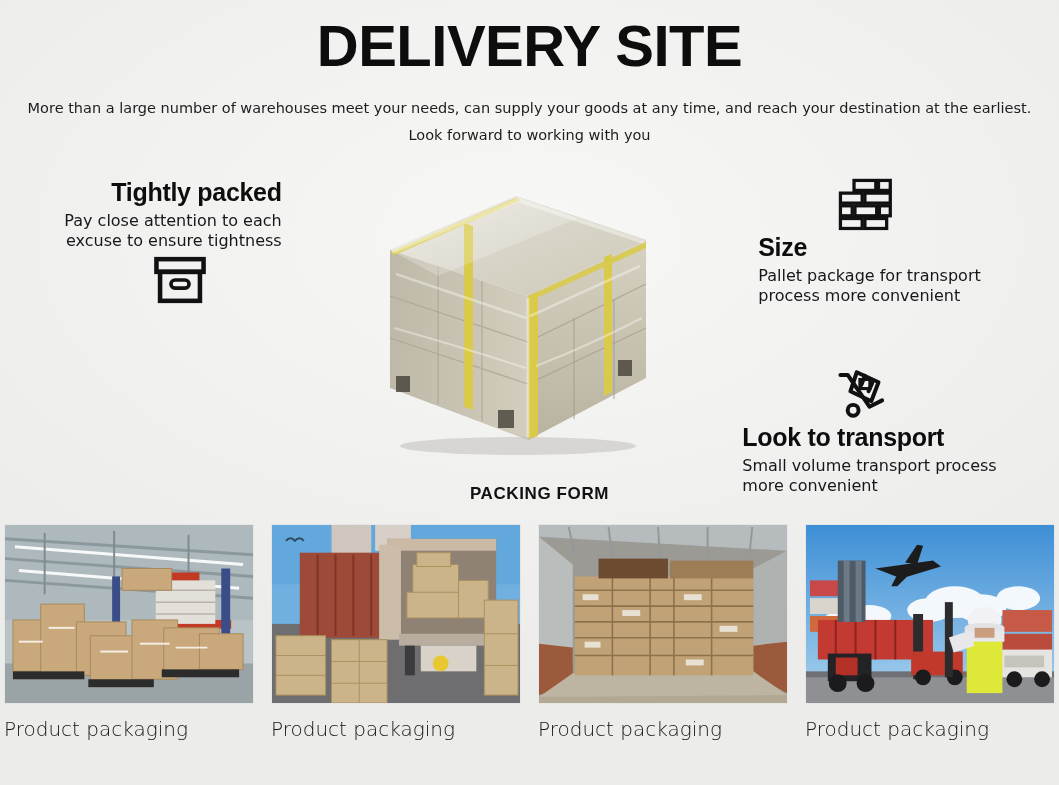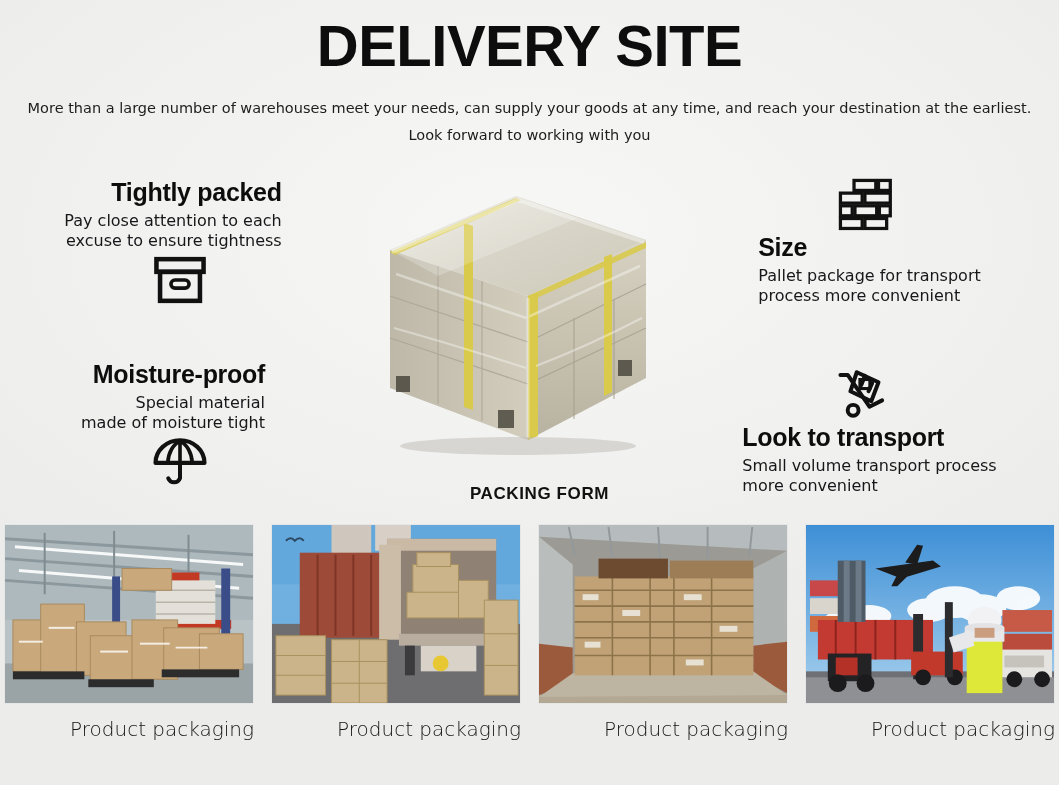--- a/index.html
+++ b/index.html
@@ -61,21 +61,21 @@
 
   
   .packing-form{
     position:absolute; top:484px; left:10px; width:1059px; text-align:center;
     font-size:17px; font-weight:bold; letter-spacing:0.6px; color:#111;
   }
 
   
   .gallery{
     position:absolute; top:524px; left:0; width:1059px;
-    display:flex; justify-content:space-between; padding:0 4px;text-align:right;
+    display:flex; justify-content:space-between; padding:0 4px;
   }
   .card{ width:250px; }
   .photo{
     width:250px; height:180px; overflow:hidden; position:relative;
     background:#cfcfcf; border:1px solid #e6e6e6;
   }
   .photo svg{ display:block; width:100%; height:100%; }
   .caption{
     margin-top:13px; font-size:20px; color:#141414;
     font-family:"DejaVu Sans", sans-serif; font-weight:300;
@@ -104,34 +104,20 @@
       </div>
       <div class="ficon">
         <svg viewBox="0 0 64 64">
           <rect x="6" y="9" width="52" height="14" fill="none" stroke="#111" stroke-width="5"></rect>
           <rect x="10" y="23" width="44" height="32" fill="none" stroke="#111" stroke-width="5"></rect>
           <rect x="22" y="32" width="20" height="9" rx="4.5" fill="none" stroke="#111" stroke-width="4"></rect>
         </svg>
       </div>
     </div>
 
-    <div class="feat feat-left" id="f2">
-      <div class="txt-right">
-        <h3>Moisture-proof</h3>
-        <p>Special material
-made of moisture tight</p>
-      </div>
-      <div class="ficon">
-        <svg viewBox="0 0 64 64">
-          <path d="M5 33 A27 25 0 0 1 59 33 Z" fill="none" stroke="#111" stroke-width="4.6" stroke-linejoin="round"></path>
-          <path d="M32 9 L32 33 M18.5 33 A20 27 0 0 1 32 9 A20 27 0 0 1 45.5 33" fill="none" stroke="#111" stroke-width="4"></path>
-          <path d="M32 33 L32 50 A7 7 0 0 1 19 50" fill="none" stroke="#111" stroke-width="4.4" stroke-linecap="round"></path>
-        </svg>
-      </div>
-    </div>
 
     <div class="feat" id="f3">
       <div class="ficon">
         <svg viewBox="0 0 64 64">
           <g fill="none" stroke="#111" stroke-width="3.6">
             <rect x="21" y="6" width="24" height="11"></rect>
             <rect x="48" y="6" width="13" height="11"></rect>
             <rect x="6" y="20" width="24" height="11"></rect>
             <rect x="33" y="20" width="28" height="11"></rect>
             <rect x="6" y="34" width="13" height="11"></rect>

